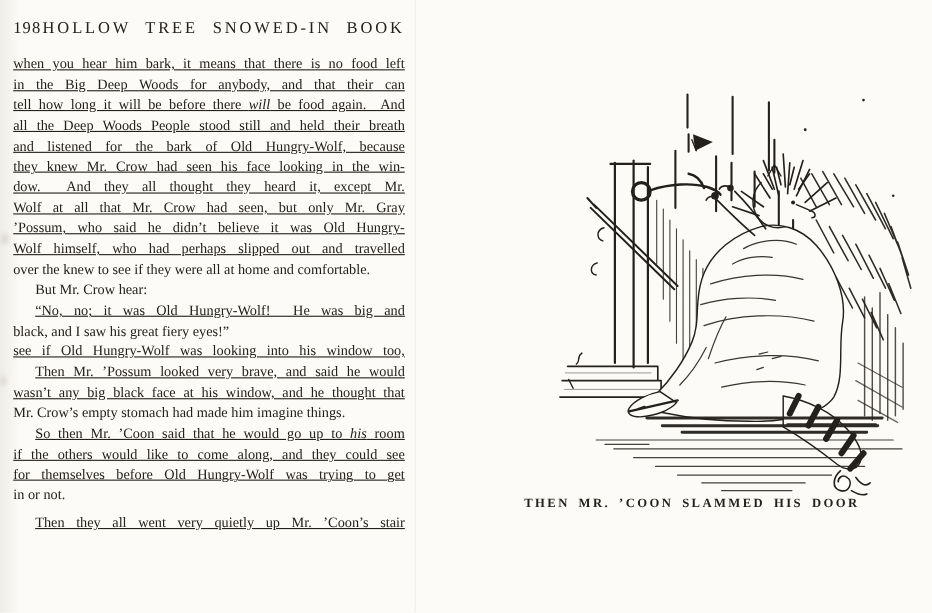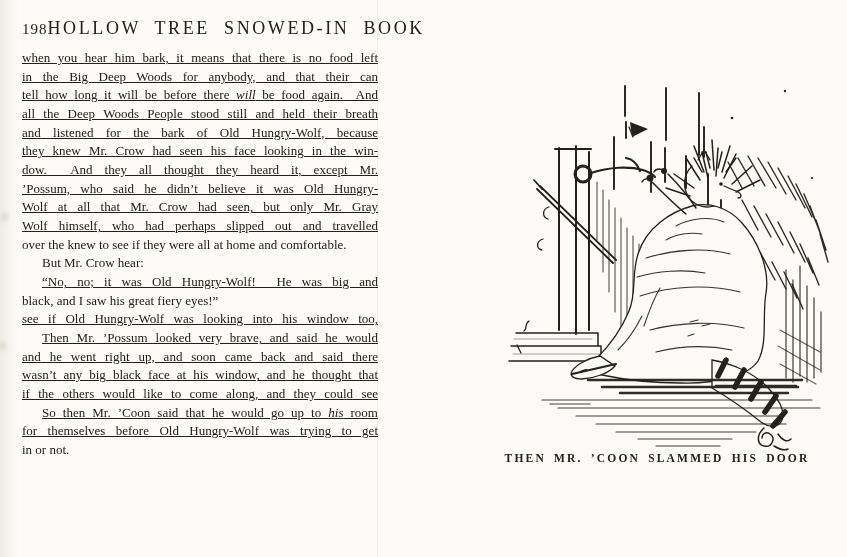--- a/index.html
+++ b/index.html
@@ -13,34 +13,34 @@
   
   .edge-shade{position:absolute;left:0;top:0;bottom:0;width:18px;
     background:linear-gradient(90deg,rgba(120,110,95,.10),rgba(120,110,95,0));}
   .gutter-line{position:absolute;top:0;bottom:0;left:377px;width:1px;
     background:rgba(90,80,70,.07);}
   .smudge{position:absolute;background:rgba(120,112,100,.18);border-radius:50%;filter:blur(2px);}
   .smudge.a{left:1px;top:212px;width:7px;height:10px;}
   .smudge.b{left:0px;top:342px;width:6px;height:8px;}
 
   
-  .left-page{position:absolute;left:22px;top:18px;width:356px;}
+  .left-page{position:absolute;left:12px;top:18px;width:356px;}
   .page-header{display:flex;align-items:baseline;height:24px;}
   .page-num{font-size:15px;letter-spacing:1px;width:52px;}
-  .running-title{flex:1;font-size:18px;letter-spacing:2.6px;word-spacing:7px;white-space:nowrap;}
+  .running-title{flex:1;font-size:15px;letter-spacing:2.6px;word-spacing:7px;white-space:nowrap;}
   .body-text{margin-top:7px;font-size:13px;}
   .line{height:18.68px;line-height:18.68px;white-space:nowrap;overflow:visible;}
   .line.just{white-space:normal;text-align:justify;text-align-last:justify;text-decoration:underline;}
   .line.ind{text-indent:20px;}
   .line.gap{margin-top:6px;}
   .line i{font-style:italic;}
 
   
   .illustration{position:absolute;left:480px;top:30px;width:367px;height:440px;}
-  .caption{position:absolute;left:472px;top:452px;width:370px;text-align:center;
+  .caption{position:absolute;left:444px;top:452px;width:370px;text-align:center;
     font-size:11.5px;font-weight:700;letter-spacing:2.2px;word-spacing:3px;white-space:nowrap;}
 </style>
 </head>
 <body>
 
 <div class="spread">
   <div class="edge-shade"></div>
   <div class="gutter-line"></div>
   <div class="smudge a"></div>
   <div class="smudge b"></div>
@@ -51,35 +51,36 @@
       <span class="running-title">HOLLOW TREE SNOWED-IN BOOK</span>
     </div>
     <div class="body-text">
         <div class="line just"><span>when you hear him bark, it means that there is no food left</span></div>
         <div class="line just"><span>in the Big Deep Woods for anybody, and that their can</span></div>
         <div class="line just"><span>tell how long it will be before there </span><i>will</i><span> be food again.&nbsp; And</span></div>
         <div class="line just"><span>all the Deep Woods People stood still and held their breath</span></div>
         <div class="line just"><span>and listened for the bark of Old Hungry-Wolf, because</span></div>
         <div class="line just"><span>they knew Mr. Crow had seen his face looking in the win-</span></div>
         <div class="line just"><span>dow.&nbsp; And they all thought they heard it, except Mr.</span></div>
+        <div class="line just"><span>Wolf at all that Mr. Crow had seen, but only Mr. Gray</span></div>
         <div class="line just"><span>’Possum, who said he didn’t believe it was Old Hungry-</span></div>
-        <div class="line just"><span>Wolf at all that Mr. Crow had seen, but only Mr. Gray</span></div>
         <div class="line just"><span>Wolf himself, who had perhaps slipped out and travelled</span></div>
         <div class="line"><span>over the knew to see if they were all at home and comfortable.</span></div>
         <div class="line ind"><span>But Mr. Crow hear:</span></div>
         <div class="line ind just"><span>“No, no; it was Old Hungry-Wolf!&nbsp; He was big and</span></div>
         <div class="line"><span>black, and I saw his great fiery eyes!”</span></div>
         <div class="line just"><span>see if Old Hungry-Wolf was looking into his window too,</span></div>
         <div class="line ind just"><span>Then Mr. ’Possum looked very brave, and said he would</span></div>
-        <div class="line just"><span>and he went right up, and soon came back and said there</span></div>
         <div class="line just"><span>wasn’t any big black face at his window, and he thought that</span></div>
+        <div class="line"><span>Mr. Crow’s empty stomach had made him imagine things.</span></div>
+        <div class="line ind just"><span>So then Mr. ’Coon said that he would go up to </span><i>his</i><span> room</span></div>
         <div class="line just"><span>if the others would like to come along, and they could see</span></div>
-        <div class="line ind just"><span>So then Mr. ’Coon said that he would go up to </span><i>his</i><span> room</span></div>
         <div class="line just"><span>for themselves before Old Hungry-Wolf was trying to get</span></div>
         <div class="line"><span>in or not.</span></div>
+        <div class="line ind just gap"><span>Then they all went very quietly up Mr. ’Coon’s stair</span></div>
       </div>
   </div>
 
   <svg class="illustration" viewBox="0 0 367 440" xmlns="http://www.w3.org/2000/svg">
     <g stroke="#24201b" fill="none" stroke-linecap="round">
 
       <path d="M145 56v30 M146 92v16 M186 58v52 M185 118v34 M219 63v62 M224 97v30 M171 112v50 M134 107v52 M241 170v54 M206 126v32 M228 144v32" stroke-width="1.9"></path>
       <path d="M150 92l18 7-16 8z" fill="#24201b" stroke="none"></path>
       <circle cx="252" cy="88" r="1.3" fill="#24201b" stroke="none"></circle>
       <circle cx="305" cy="61" r="1.2" fill="#24201b" stroke="none"></circle>

